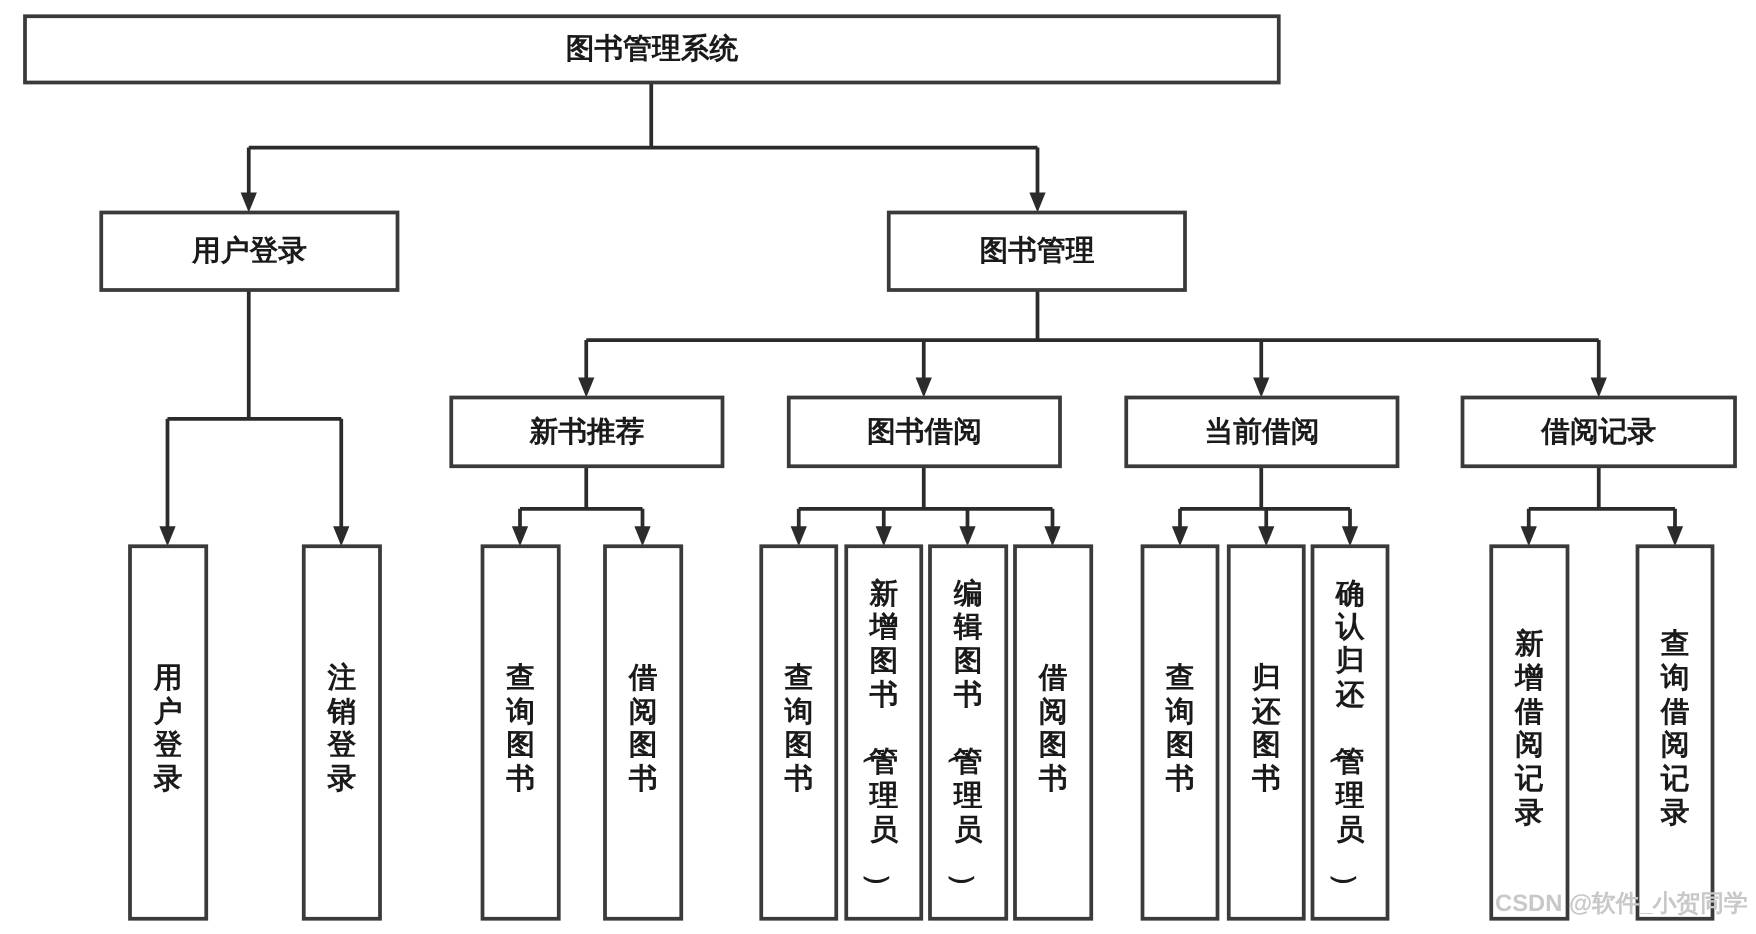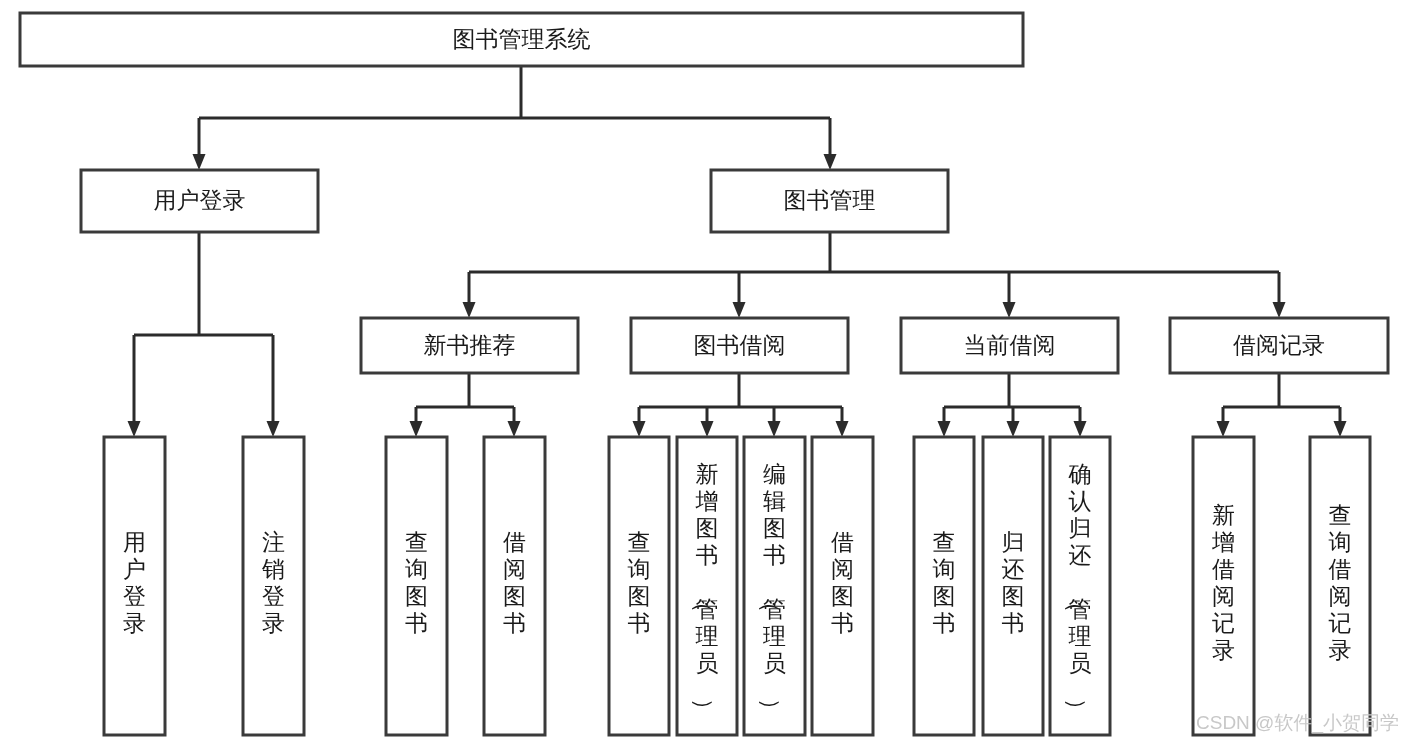--- a/index.html
+++ b/index.html
@@ -10,20 +10,21 @@
   }
   body {
     font-family: "Liberation Sans", "DejaVu Sans", sans-serif;
   }
   #diagram-root {
     position: relative;
     width: 1405px;
     height: 747px;
     background: #ffffff;
     overflow: hidden;
+    font-weight: bold;
   }
   svg.diagram-canvas {
     position: absolute;
     left: 0;
     top: 0;
     width: 1405px;
     height: 747px;
     display: block;
   }
   .node-box {

